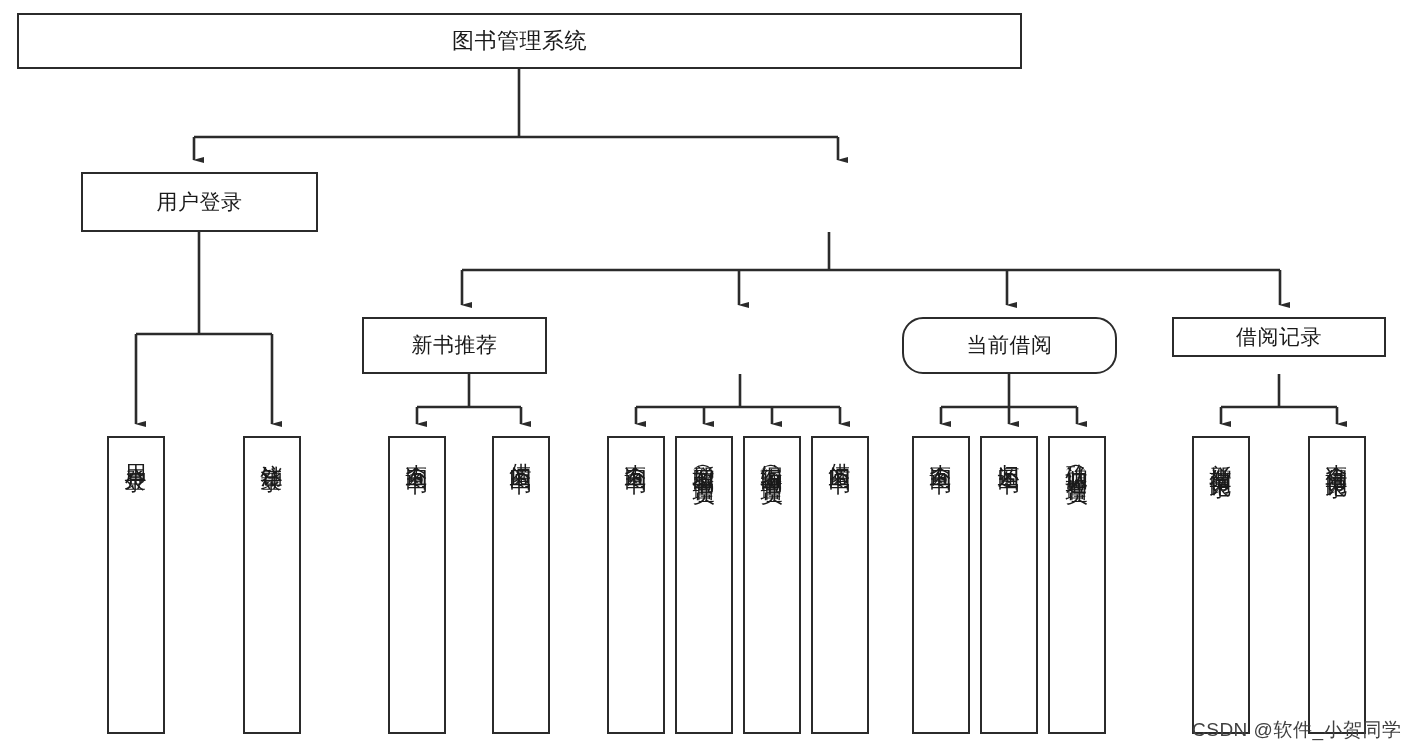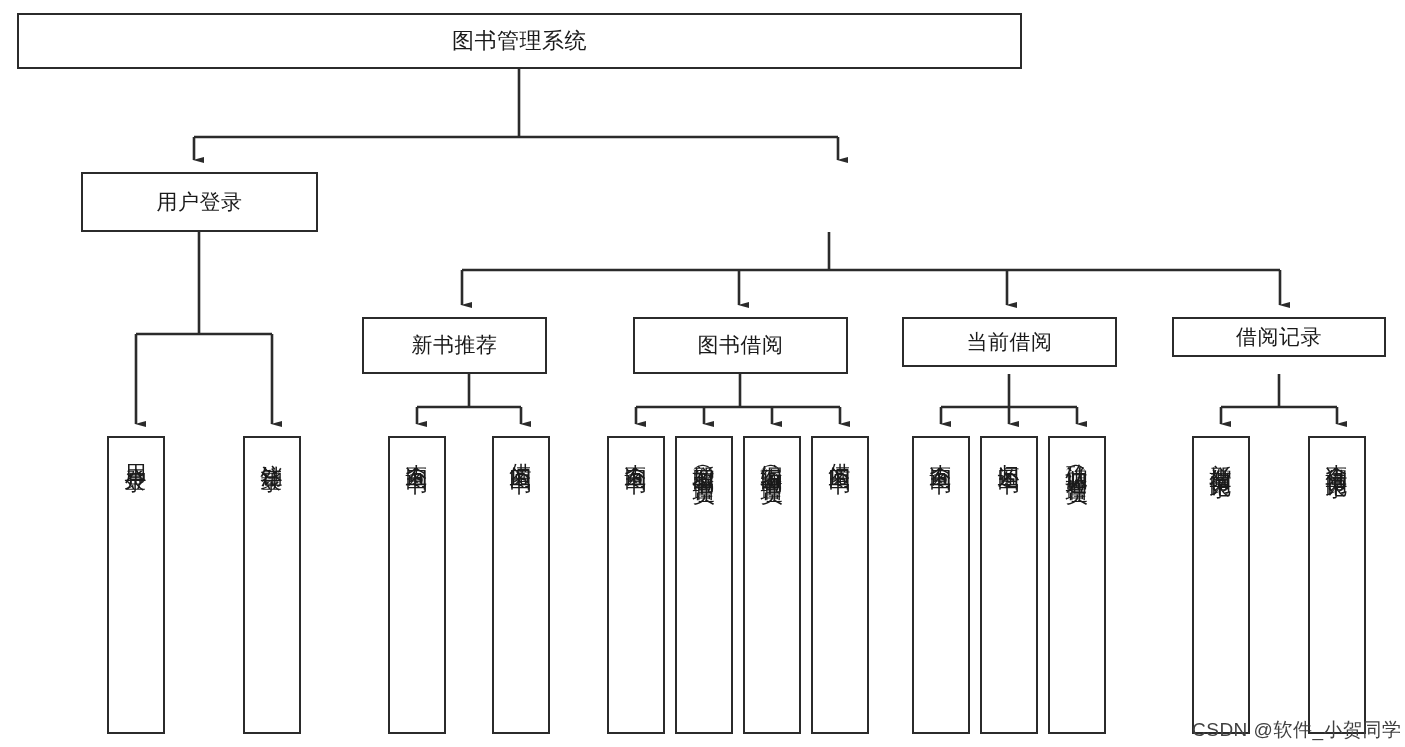--- a/index.html
+++ b/index.html
@@ -133,25 +133,22 @@
 
   <div class="node horiz" style="left:81px; top:172px; width:237px; height:60px;">
     <span class="lbl">用户登录</span>
   </div>
 
 
   <div class="node horiz" style="left:362px; top:317px; width:185px; height:57px;">
     <span class="lbl">新书推荐</span>
   </div>
 
-  <div class="node horiz" style="left:633px; top:317px; width:215px; height:57px;">
-    <span class="lbl">图书借阅</span>
-  </div>
-
-  <div class="node horiz" style="left:902px; top:317px; width:215px; height:50px;">
+
+  <div class="node horiz" style="left:902px; top:317px; width:215px; height:57px;border-radius:21px;">
     <span class="lbl">当前借阅</span>
   </div>
 
   <div class="node horiz" style="left:1172px; top:317px; width:214px; height:40px;">
     <span class="lbl">借阅记录</span>
   </div>
 
   <div class="node vert" style="left:107px; top:436px; width:58px; height:298px;">
     <span class="lbl">用户登录</span>
   </div>

